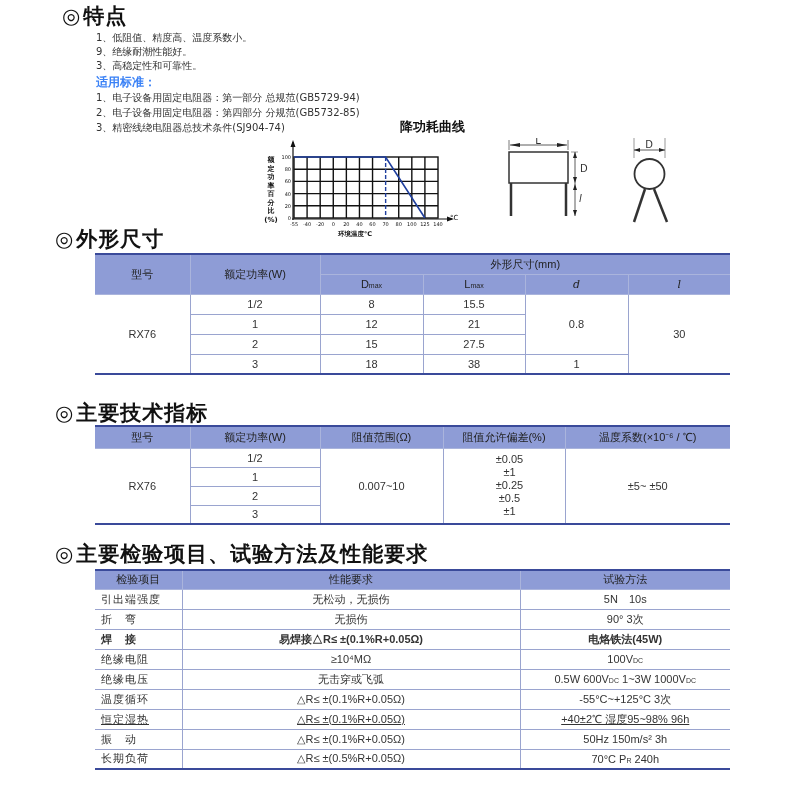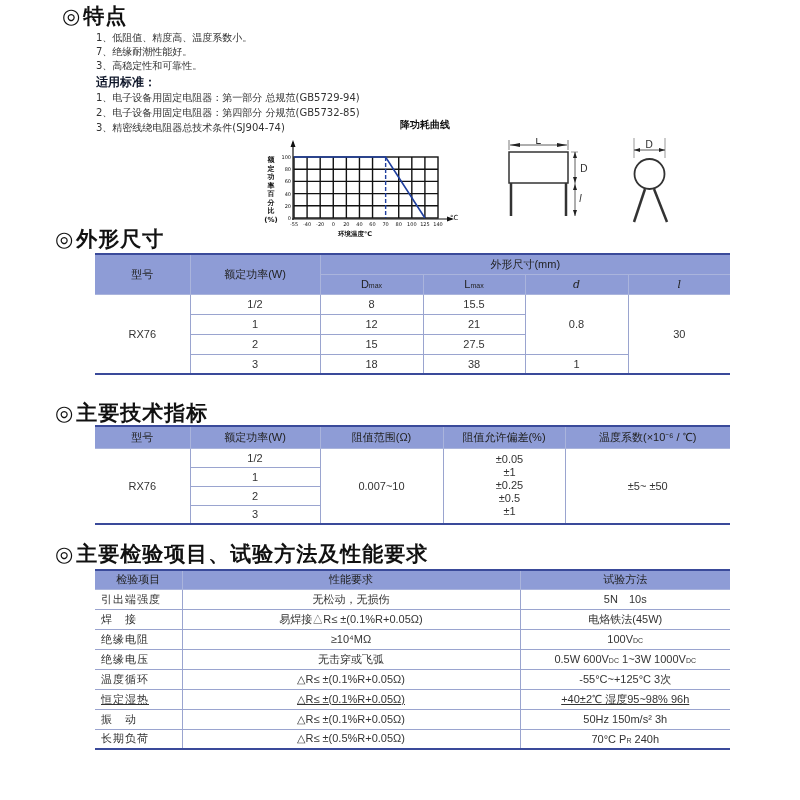--- a/index.html
+++ b/index.html
@@ -2,47 +2,47 @@
 <html><head>
 <meta charset="utf-8">
 <style>
   html, body { margin:0; padding:0; background:#fff; }
   body { width:800px; height:800px; position:relative; overflow:hidden;
          font-family:"DejaVu Sans", sans-serif; color:#222; }
   .abs { position:absolute; }
   .sec-title { position:absolute; font-size:21px; font-weight:bold; color:#111; letter-spacing:1px; white-space:nowrap; }
   .sec-title .mark { font-weight:normal; margin-right:2px; }
   .feat { position:absolute; left:96px; font-size:10px; color:#333; line-height:14px; white-space:nowrap; }
-  .std-title { position:absolute; left:96px; top:74px; font-size:12px; font-weight:bold; color:#0f172a; }
+  .std-title { position:absolute; left:96px; top:74px; font-size:12px; font-weight:bold; color:#3b82f6; }
   table.spec { position:absolute; border-collapse:collapse; font-family:"Liberation Sans", sans-serif; font-size:11px; color:#333; }
   table.spec td, table.spec th { text-align:center; padding:0; border:1px solid #9aa4cf; }
   table.spec th { background:#8e9cd6; font-weight:normal; color:#222; border-color:#aab4dc; }
   table.spec { border-top:2px solid #3a4a9a; border-bottom:2px solid #3a4a9a; }
   table.spec tr > :first-child { border-left:none;margin-top:48px; }
   table.spec tr > :last-child { border-right:none; }
   .sub { font-size:7px; }
   .ital { font-family:"DejaVu Serif", serif; font-style:italic; font-weight:bold; }
   table.t3 td.left { text-align:left; padding-left:6px; letter-spacing:1px; }
   svg text { font-family:"DejaVu Sans", sans-serif; }
 </style>
 </head>
 <body>
 
 <div class="sec-title" style="left:62px; top:2px;">
   <span class="mark">◎</span><span>特点</span>
 </div>
 <div class="feat" style="top:31px;">1、低阻值、精度高、温度系数小。</div>
-<div class="feat" style="top:45px;">7、绝缘耐潮性能好。</div>
+<div class="feat" style="top:45px;">9、绝缘耐潮性能好。</div>
 <div class="feat" style="top:59px;">3、高稳定性和可靠性。</div>
 <div class="std-title">适用标准：</div>
 <div class="feat" style="top:91px;">1、电子设备用固定电阻器：第一部分 总规范(GB5729-94)</div>
 <div class="feat" style="top:106px;">2、电子设备用固定电阻器：第四部分 分规范(GB5732-85)</div>
 <div class="feat" style="top:121px;">3、精密线绕电阻器总技术条件(SJ904-74)</div>
 
-<div class="abs" style="left:400px; top:118px; font-size:10px; font-weight:bold; color:#111;">降功耗曲线</div>
+<div class="abs" style="left:400px; top:118px; font-size:13px; font-weight:bold; color:#111;">降功耗曲线</div>
 
 <svg class="abs" style="left:260px; top:138px;" width="200" height="100">
   <g id="chart-ylabel">
       <text x="11" y="24" font-size="7" text-anchor="middle" fill="#111" font-weight="bold">额</text>
       <text x="11" y="32.5" font-size="7" text-anchor="middle" fill="#111" font-weight="bold">定</text>
       <text x="11" y="41" font-size="7" text-anchor="middle" fill="#111" font-weight="bold">功</text>
       <text x="11" y="49.5" font-size="7" text-anchor="middle" fill="#111" font-weight="bold">率</text>
       <text x="11" y="58" font-size="7" text-anchor="middle" fill="#111" font-weight="bold">百</text>
       <text x="11" y="66.5" font-size="7" text-anchor="middle" fill="#111" font-weight="bold">分</text>
       <text x="11" y="75" font-size="7" text-anchor="middle" fill="#111" font-weight="bold">比</text>
@@ -245,20 +245,25 @@
     <th>检验项目</th>
     <th>性能要求</th>
     <th>试验方法</th>
   </tr>
   <tr style="height:20px;">
     <td class="left">引出端强度</td>
     <td>无松动，无损伤</td>
     <td>5N　10s</td>
   </tr>
   <tr style="height:20px;">
+    <td class="left">折　弯</td>
+    <td>无损伤</td>
+    <td>90°  3次</td>
+  </tr>
+  <tr style="height:20px;font-weight:bold;">
     <td class="left">焊　接</td>
     <td>易焊接△R≤ ±(0.1%R+0.05Ω)</td>
     <td>电烙铁法(45W)</td>
   </tr>
   <tr style="height:20px;">
     <td class="left">绝缘电阻</td>
     <td>≥10⁴MΩ</td>
     <td><span>100V</span><span class="sub">DC</span></td>
   </tr>
   <tr style="height:20px;">

